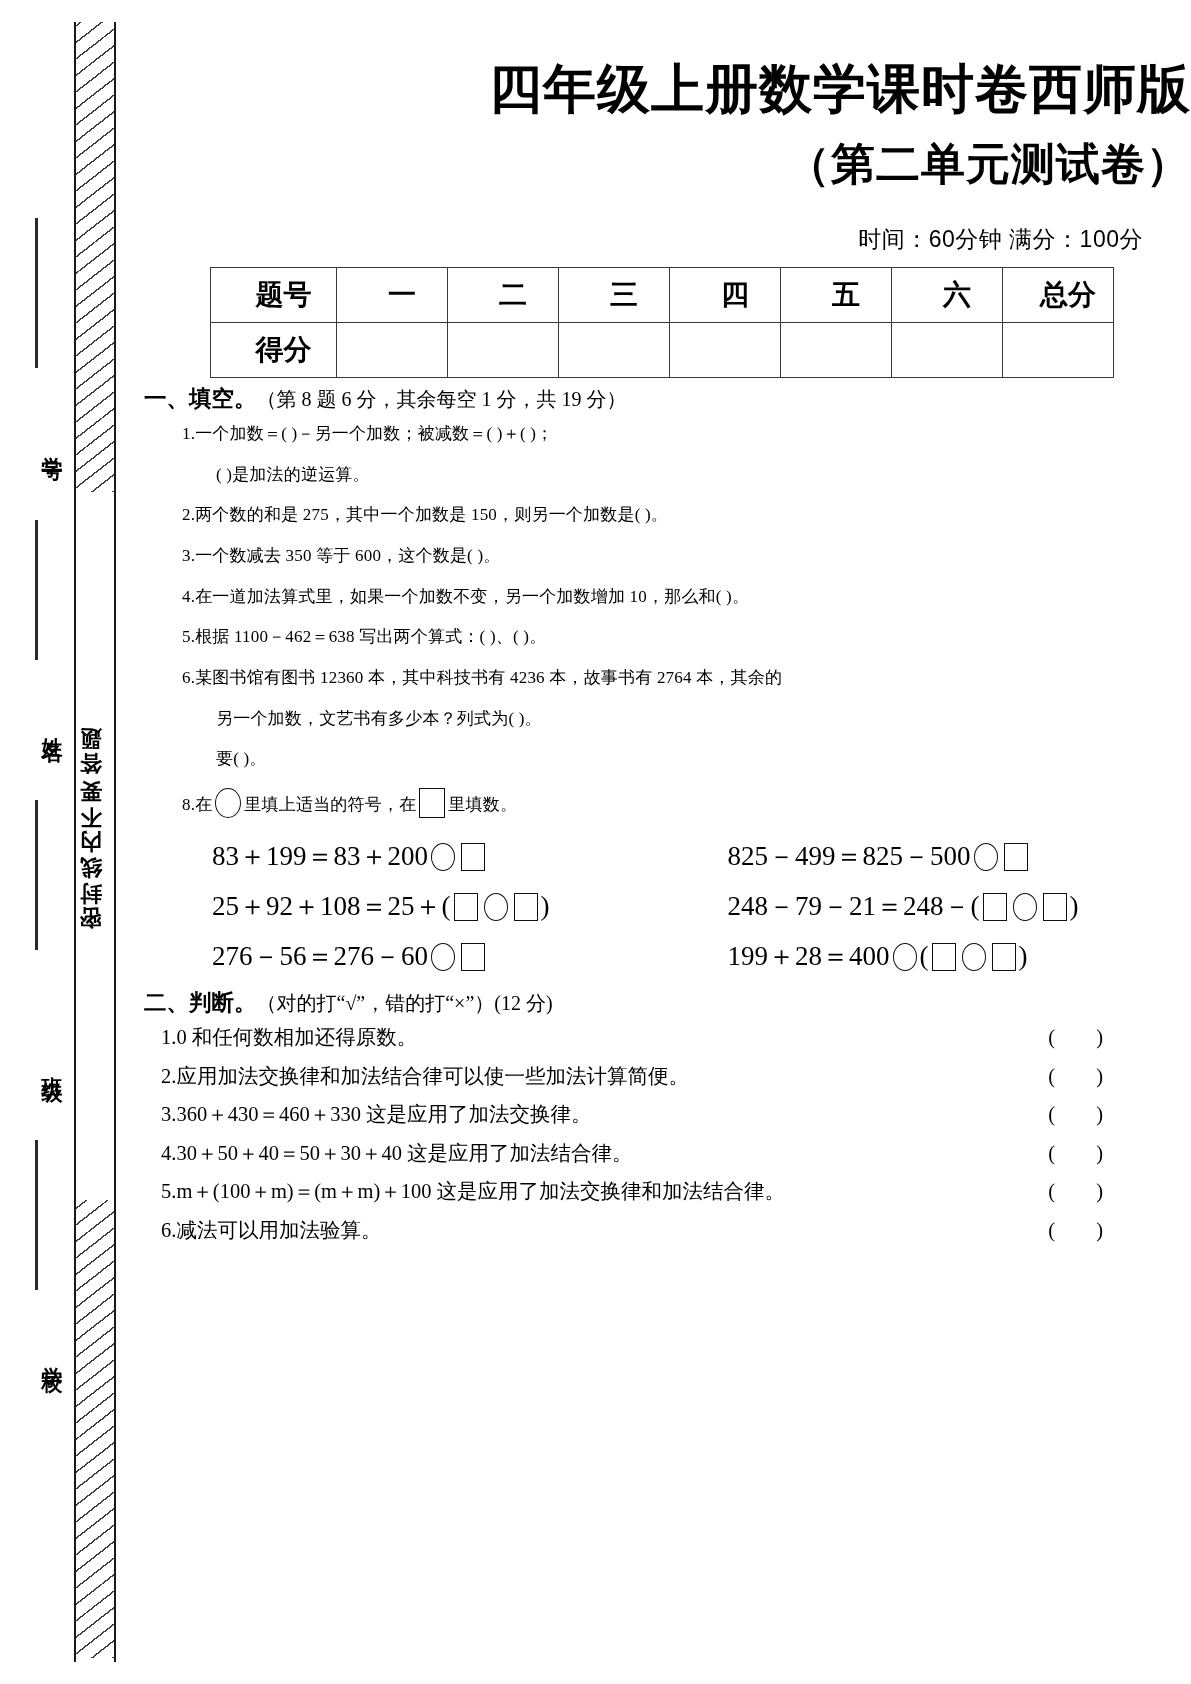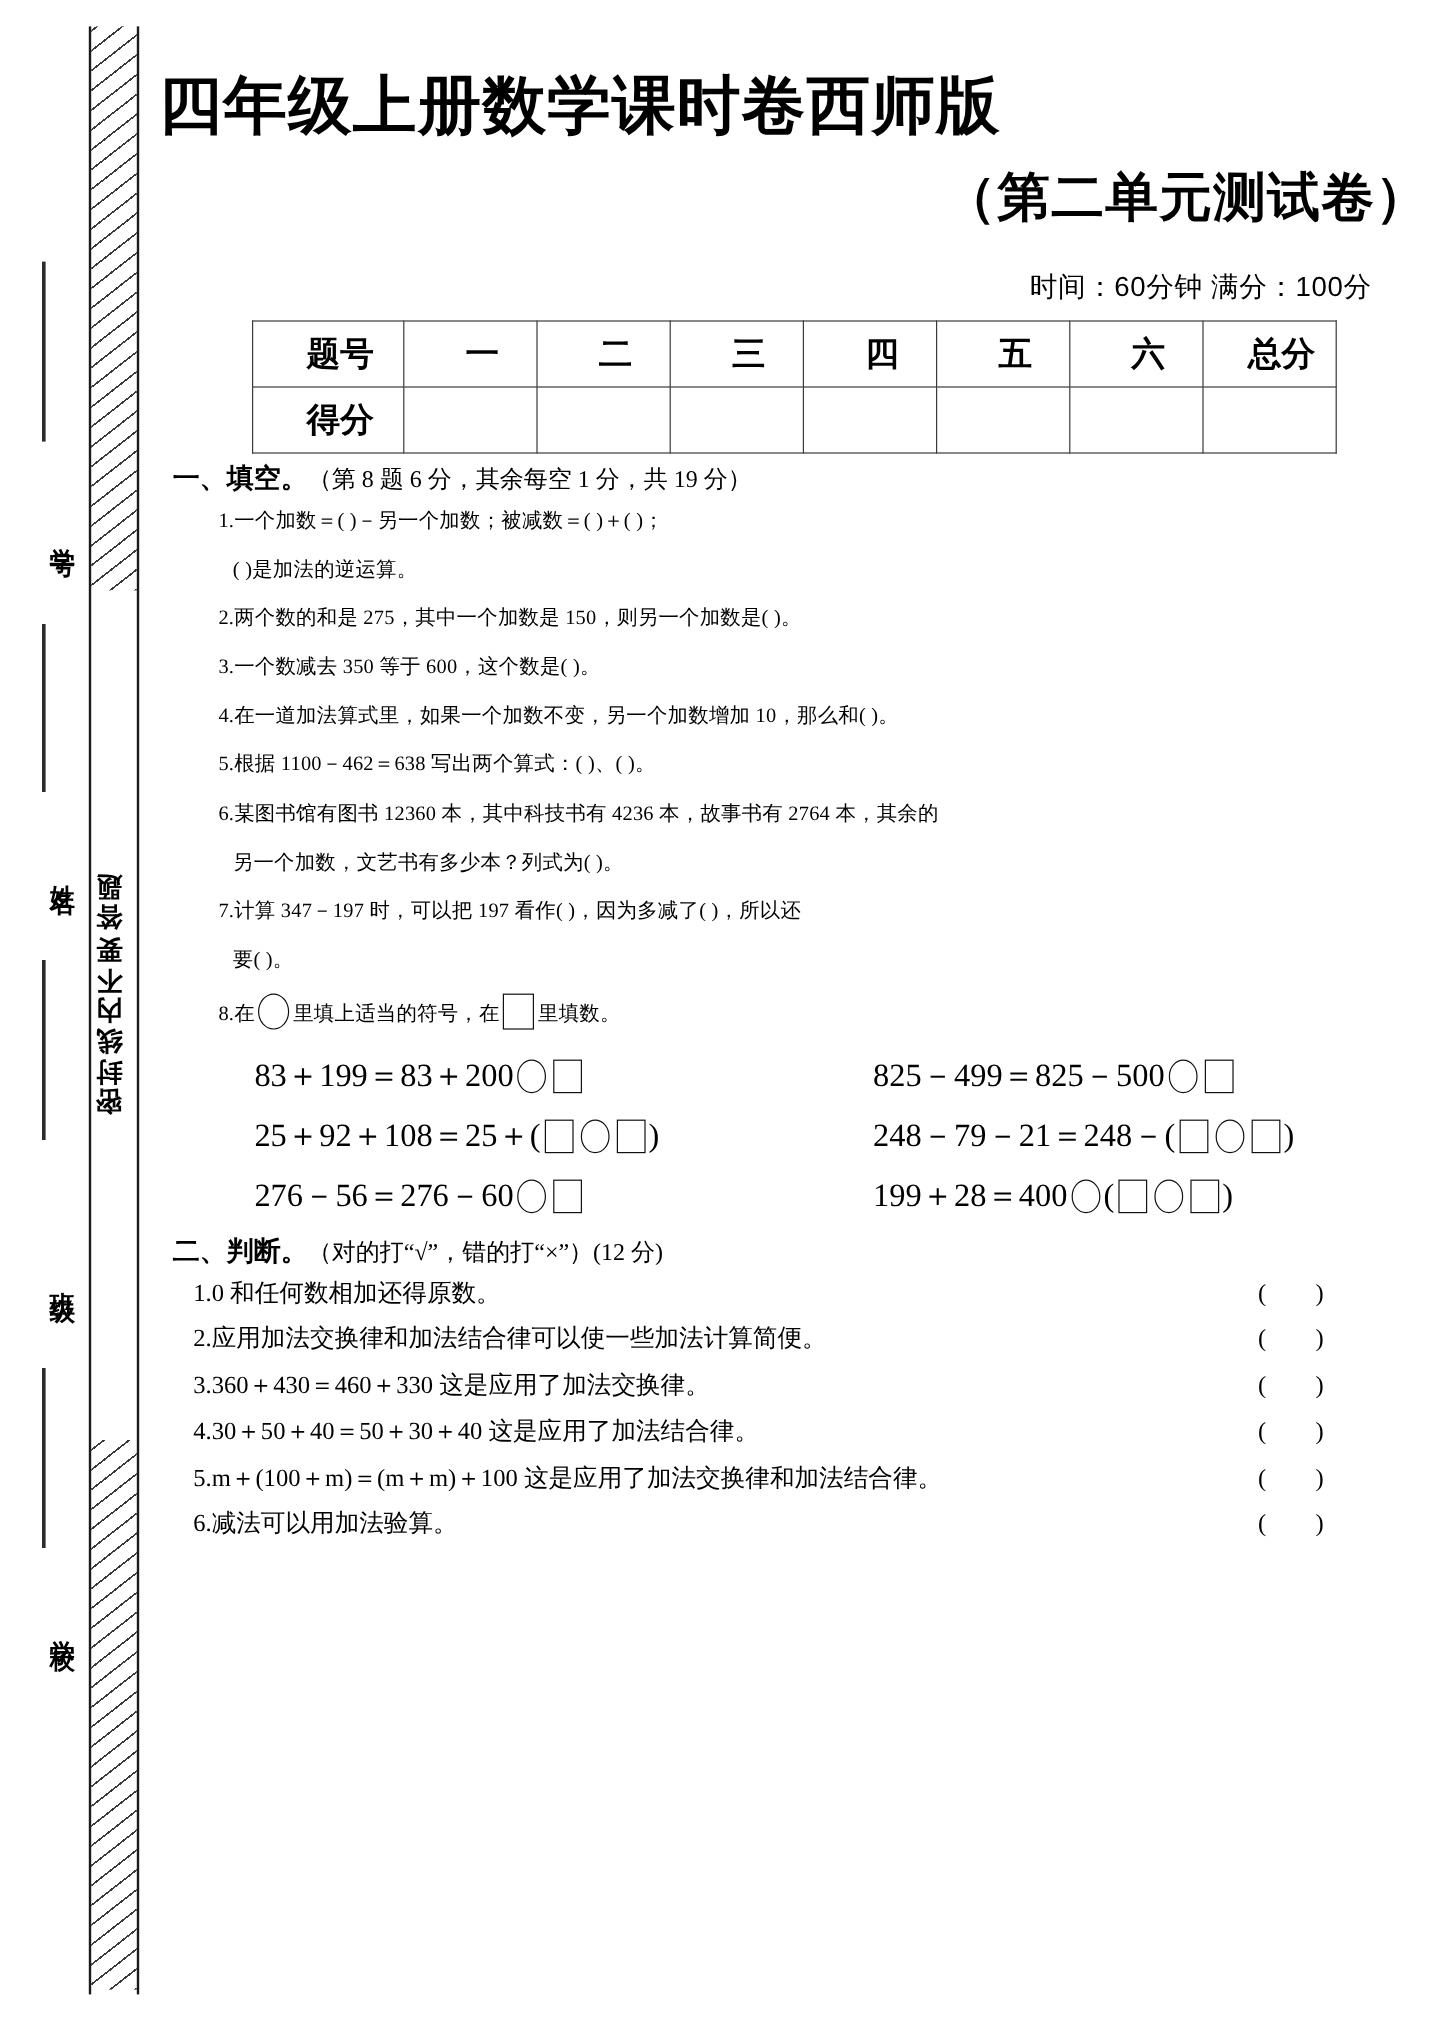--- a/index.html
+++ b/index.html
@@ -76,21 +76,21 @@
 
   
   .sheet {
     position: absolute;
     left: 132px; top: 0;
     width: 1059px; height: 1684px;
     padding: 0;
   }
 
   .title-main {
-    text-align: left;
+    text-align: right;
     font-size: 53px;
     font-weight: bold;
     letter-spacing: 1px;
     margin: 58px 0 0 0;
     font-family: "Liberation Sans", "DejaVu Sans", sans-serif;
     color: #000;
     line-height: 1.18;
   }
   .title-sub {
     text-align: right;
@@ -144,21 +144,21 @@
   .sec-head .sec-name { font-weight: bold; font-size: 22.5px; }
   .sec-head .sec-pts { font-weight: normal; font-size: 20px; }
 
   .q {
     margin: 0 0 0 38px;
     padding: 8px 0 8px 0;
     font-size: 17px;
     letter-spacing: 0.2px;
     line-height: 1.45;
   }
-  .q-ind { margin-left: 50px; }
+  .q-ind { margin-left: 72px; }
 
   .tf-row {
     margin: 0 0 0 17px;
     padding: 9px 0;
     display: flex;
     align-items: flex-end;
     font-size: 20.5px;
   }
   .tf-text { flex: 0 1 auto; }
   .tf-paren {
@@ -268,21 +268,20 @@
     </div>
 
     <div class="q">1.一个加数＝(                )－另一个加数；被减数＝(              )＋(             )；</div>
     <div class="q q-ind">(             )是加法的逆运算。</div>
     <div class="q">2.两个数的和是 275，其中一个加数是 150，则另一个加数是(             )。</div>
     <div class="q">3.一个数减去 350 等于 600，这个数是(             )。</div>
     <div class="q">4.在一道加法算式里，如果一个加数不变，另一个加数增加 10，那么和(          )。</div>
     <div class="q">5.根据 1100－462＝638 写出两个算式：(                      )、(                      )。</div>
     <div class="q">6.某图书馆有图书 12360 本，其中科技书有 4236 本，故事书有 2764 本，其余的</div>
     <div class="q q-ind">另一个加数，文艺书有多少本？列式为(                                        )。</div>
-    <div class="q">7.计算 347－197 时，可以把 197 看作(             )，因为多减了(             )，所以还</div>
     <div class="q q-ind">要(           )。</div>
 
     <div class="q">
       <span>8.在</span><span class="shape-circle"></span><span>里填上适当的符号，在</span><span class="shape-square"></span><span>里填数。</span>
     </div>
 
     <div class="eq-grid">
 
       <div class="eq-row">
         <div class="eq-cell">

